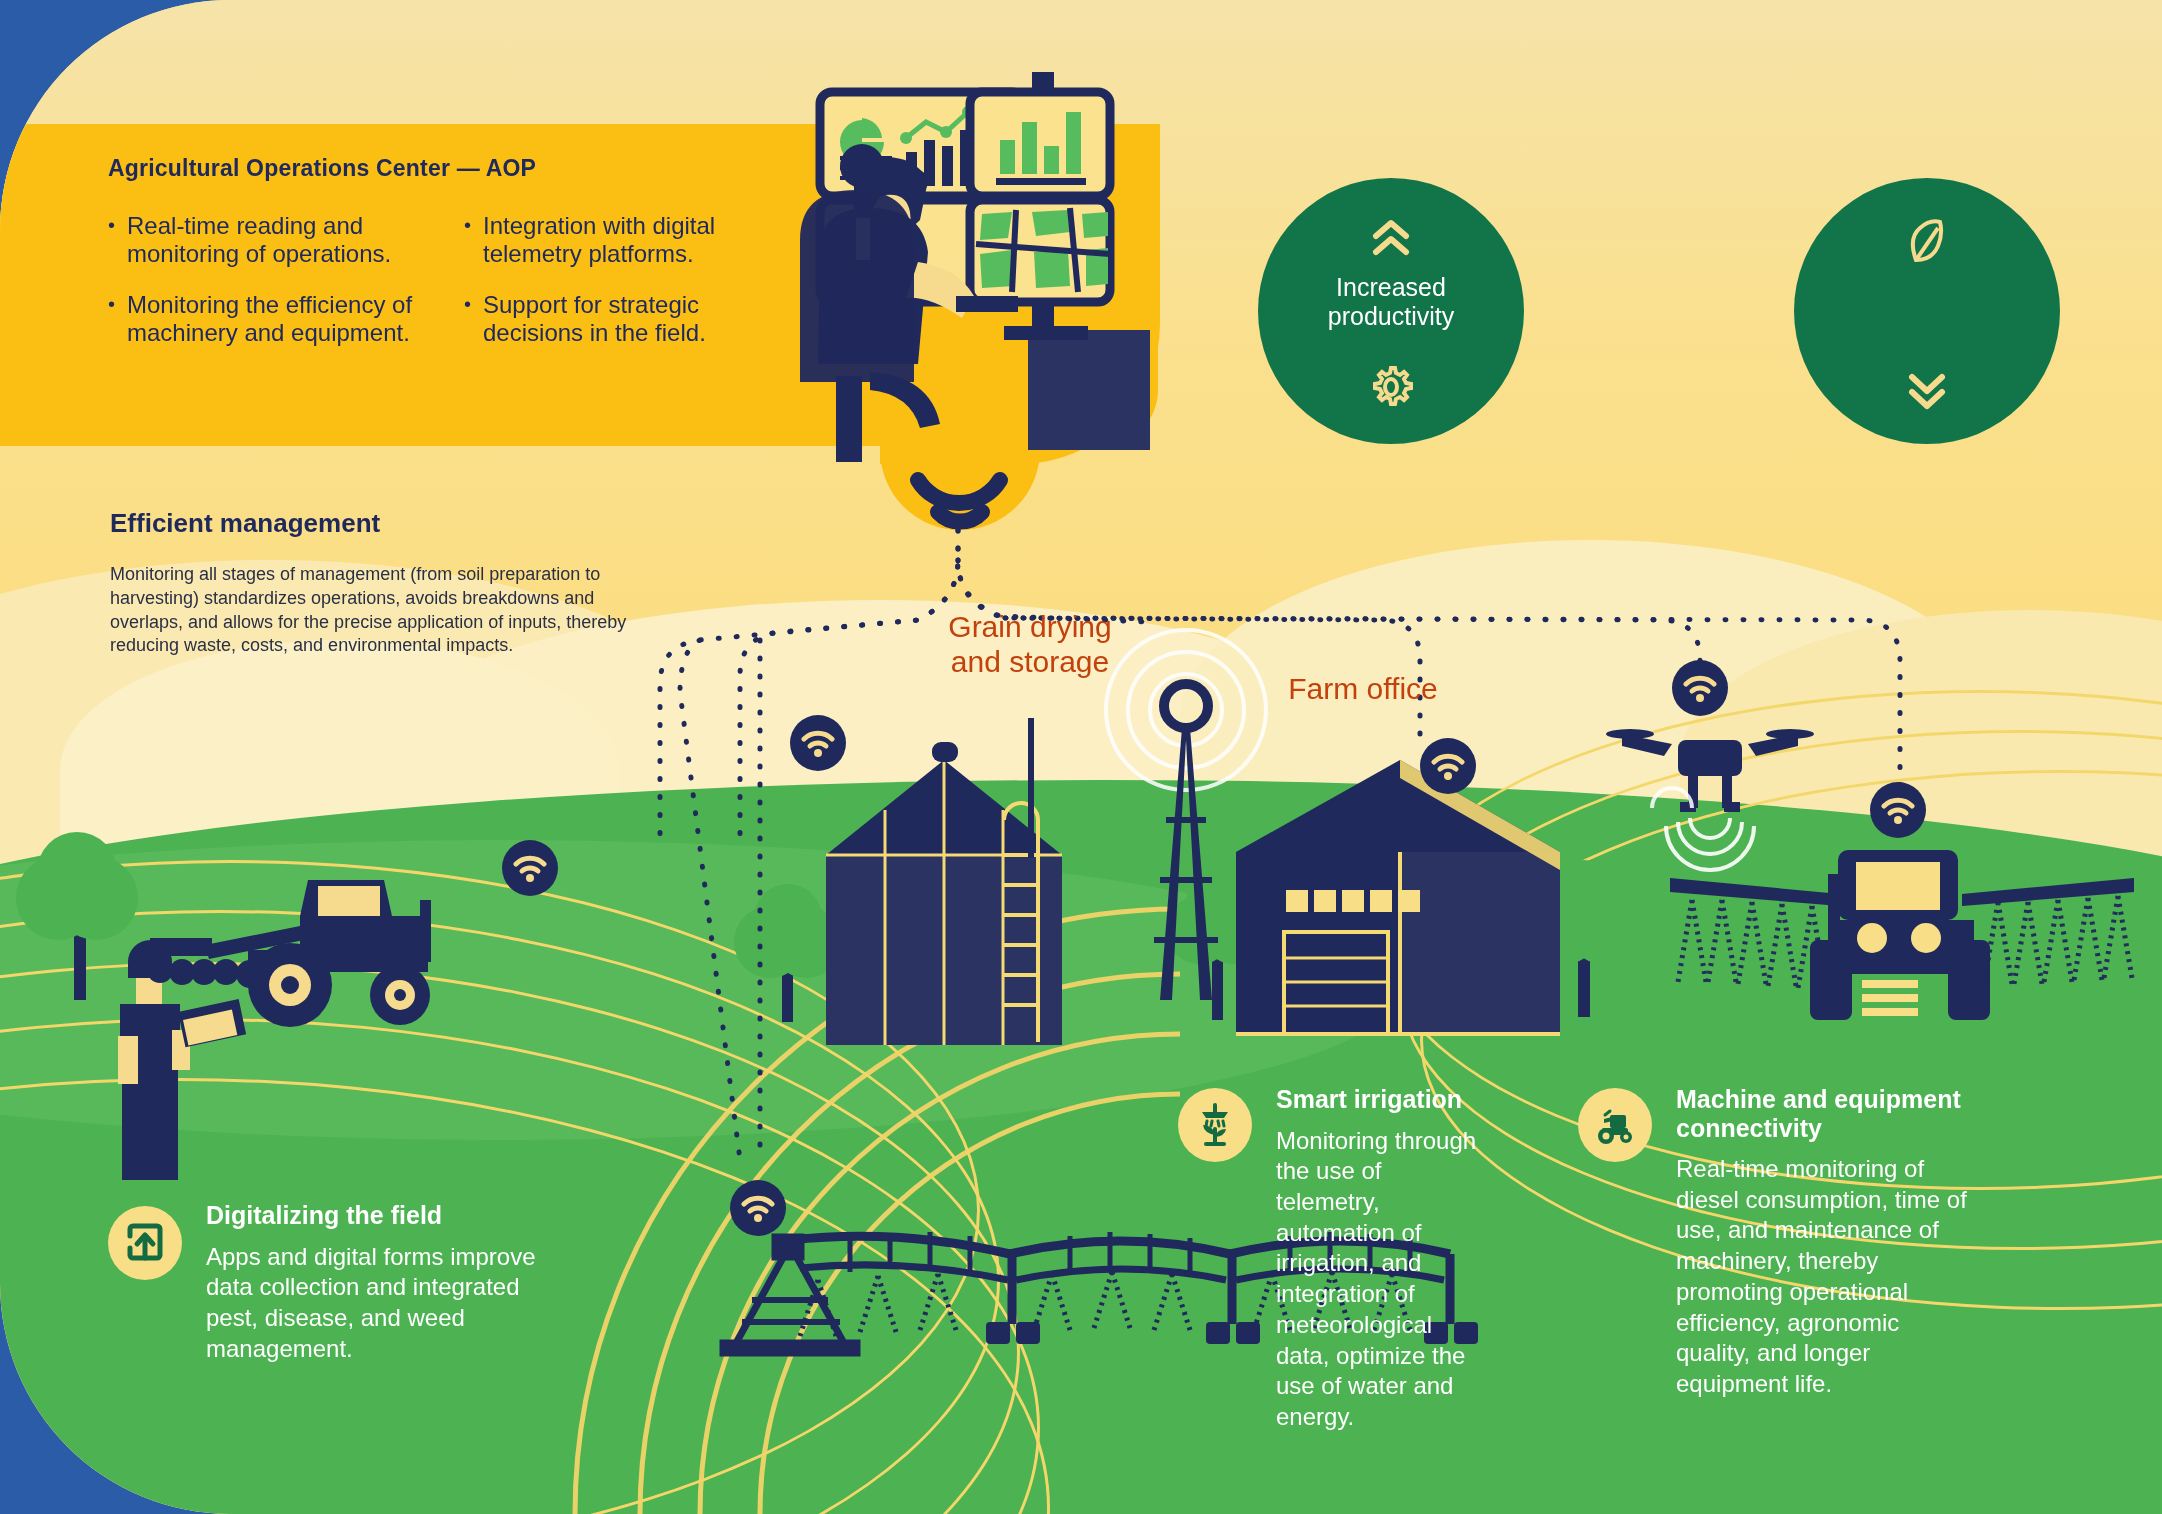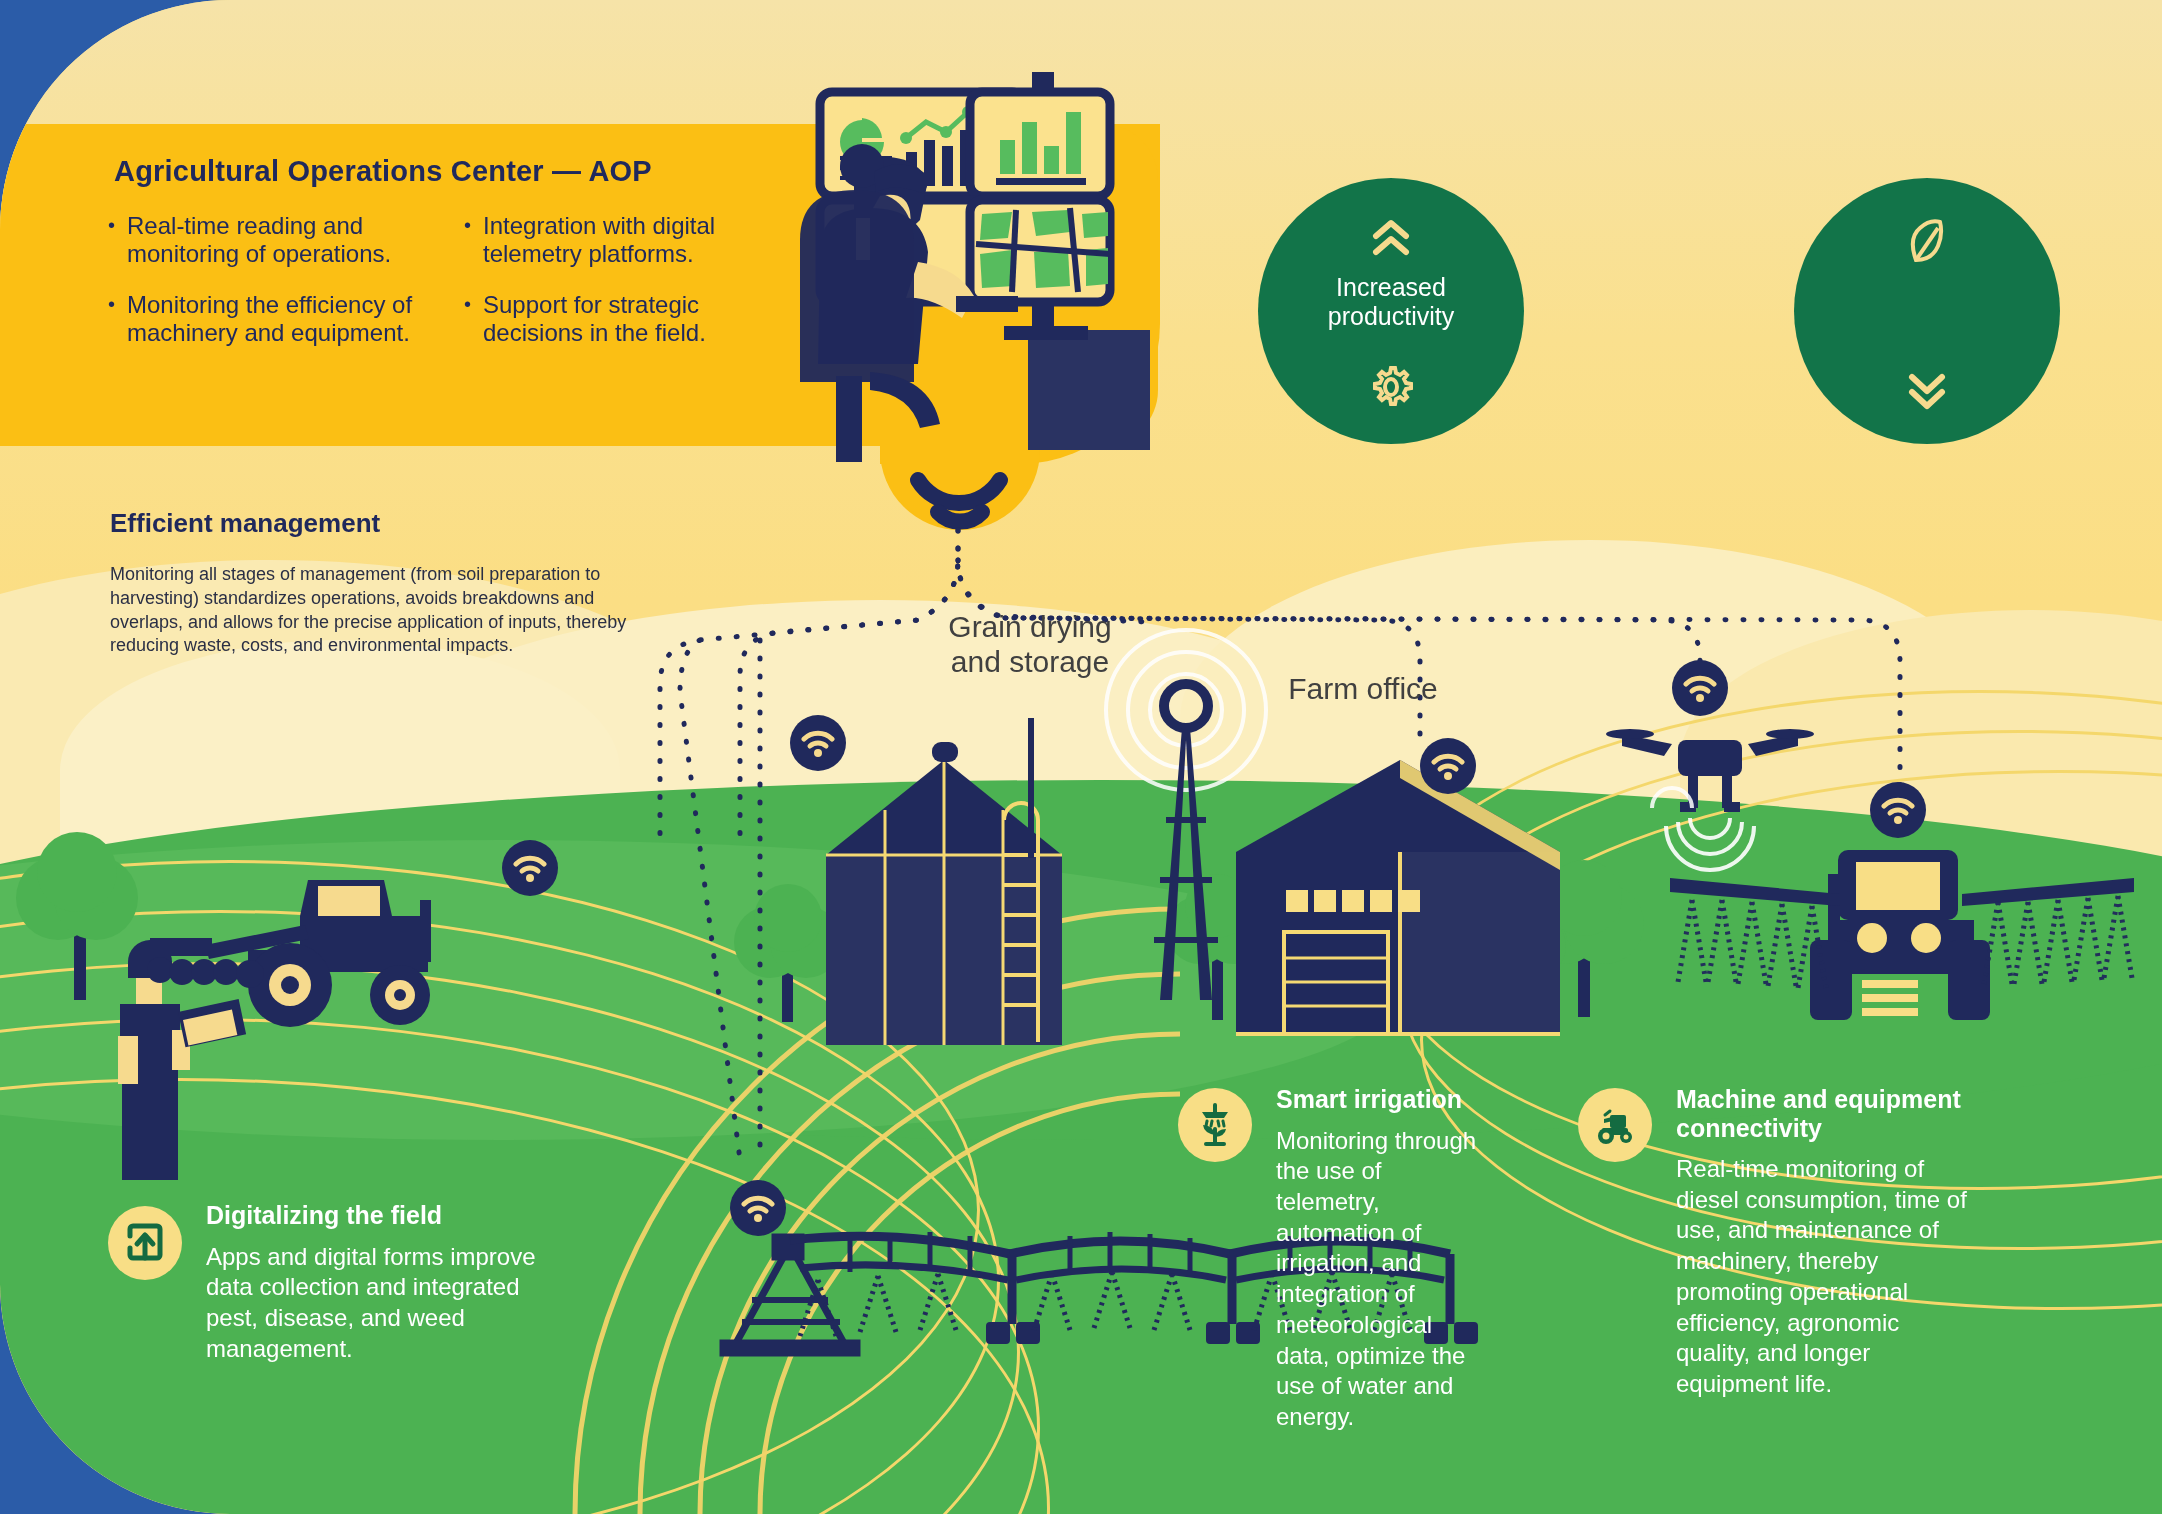--- a/index.html
+++ b/index.html
@@ -74,21 +74,21 @@
   .aop-bump {
     position:absolute; left:880px; top:124px; width:280px; height:340px;
     background:#FBBF14; border-radius:0 0 140px 0;
   }
   .aop-hub {
     position:absolute; left:880px; top:400px; width:160px; height:130px;
     background:#FBBF14; border-radius:0 0 90px 90px;
   }
   .aop-title {
     position:absolute; left:108px; top:155px; width:640px;
-    font-size:29px; font-weight:bold; color:#20295C; letter-spacing:.2px;margin-left:6px;
+    font-size:23px; font-weight:bold; color:#20295C; letter-spacing:.2px;
   }
   .aop-cols {
     position:absolute; left:108px; top:212px; width:690px;
     display:flex; gap:22px;
   }
   .aop-col { width:340px; }
   .aop-li {
     display:flex; gap:12px; margin-bottom:22px;
     font-size:24px; line-height:1.18; color:#20295C;
   }
@@ -108,21 +108,21 @@
   .gc .ic-top { position:absolute; left:50%; transform:translateX(-50%); top:40px; }
   .gc .ic-bot { position:absolute; left:50%; transform:translateX(-50%); bottom:28px; }
 
   
   .eff { position:absolute; left:110px; top:508px; width:540px; }
   .eff h3 { font-size:26px; color:#20295C; margin-bottom:24px; }
   .eff p { font-size:18px; line-height:1.32; color:#2A2F45; }
 
   
   .scene-label {
-    position:absolute; font-size:30px; line-height:1.15; color:#404040;
+    position:absolute; font-size:30px; line-height:1.15; color:#c2410c;
     text-align:center;
   }
 
   
   .wifi {
     position:absolute; width:56px; height:56px; border-radius:50%;
     background:#20295C; display:flex; align-items:center; justify-content:center;
   }
 
   

